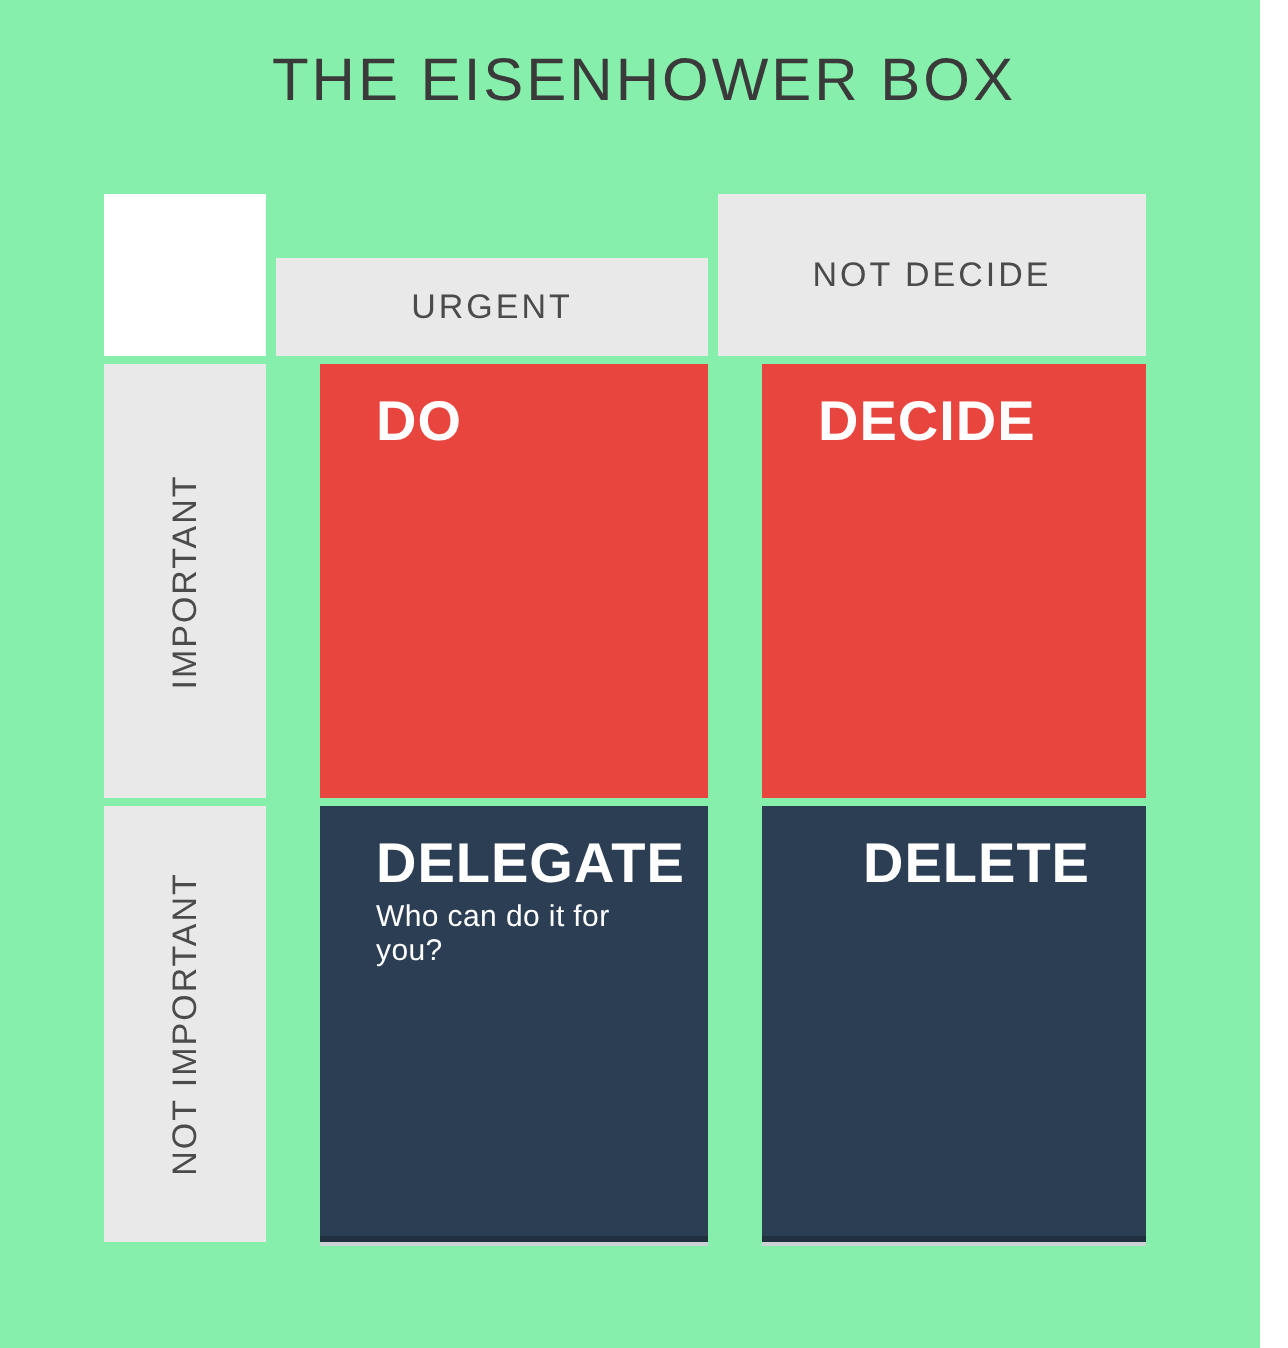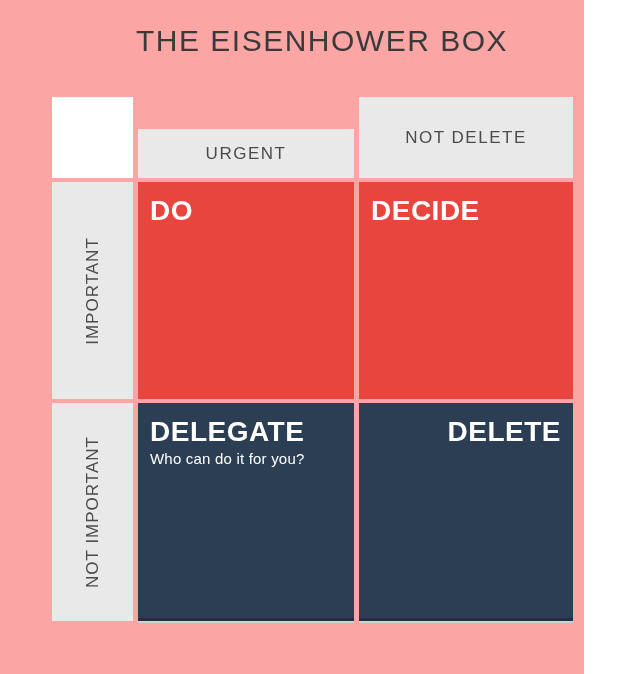--- a/index.html
+++ b/index.html
@@ -2,21 +2,21 @@
 <html><head>
 <meta charset="utf-8">
 <style>
   html, body { margin: 0; padding: 0; }
   body {
     width: 644px; height: 674px;
     background: #ffffff;
     font-family: "Liberation Sans", sans-serif;
     overflow: hidden;
   }
-  .page { position: relative; width: 584px; height: 674px; background: #fca5a5; }
+  .page { position: relative; width: 630px; height: 674px; background: #86efac; }
 
   .title {
     position: absolute; top: 24px; left: 30px; width: 584px;
     margin: 0; text-align: center;
     font-size: 30px; font-weight: 400; letter-spacing: 1.5px;
     color: #3a3a3a;
   }
 
   .grid {
     position: absolute; left: 52px; top: 97px;
@@ -38,21 +38,21 @@
     display: flex; align-items: center; justify-content: center;
     overflow: hidden;
   }
   .vtext {
     transform: rotate(-90deg);
     white-space: nowrap;
     font-size: 17px; letter-spacing: 1px;
     color: #4b4b4b;
   }
 
-  .q { padding: 14px 12px; color: #ffffff; }
+  .q { padding: 14px 28px; color: #ffffff; margin-left: 22px; }
   .q-title {
     font-size: 28px; font-weight: 700; letter-spacing: 0.5px;
     line-height: 1.1;
   }
   .q-sub { font-size: 15px; margin-top: 2px; letter-spacing: 0.2px; }
 
   .q.bottom {
     box-shadow: inset 0 -3px 0 rgba(0,0,0,0.22), 0 2px 0 #ccd1d6;
   }
 </style>
@@ -62,21 +62,21 @@
 <div class="page">
 
   <h1 class="title" style="color: rgb(58, 58, 58);">THE EISENHOWER BOX</h1>
 
   <div class="grid">
 
     <div class="corner"></div>
 
     <div class="col-header" style="background-color: rgb(234, 233, 233); margin-top: 32px;">URGENT</div>
 
-    <div class="col-header" style="background-color: rgb(234, 233, 233);">NOT DELETE</div>
+    <div class="col-header" style="background-color: rgb(234, 233, 233);">NOT DECIDE</div>
 
     <div class="row-header" style="background-color: rgb(234, 233, 233);">
       <span class="vtext">IMPORTANT</span>
     </div>
 
     <div class="q" style="background-color: rgb(232, 69, 62);">
       <div class="q-title">DO</div>
     </div>
 
     <div class="q" style="background-color: rgb(232, 69, 62);">

